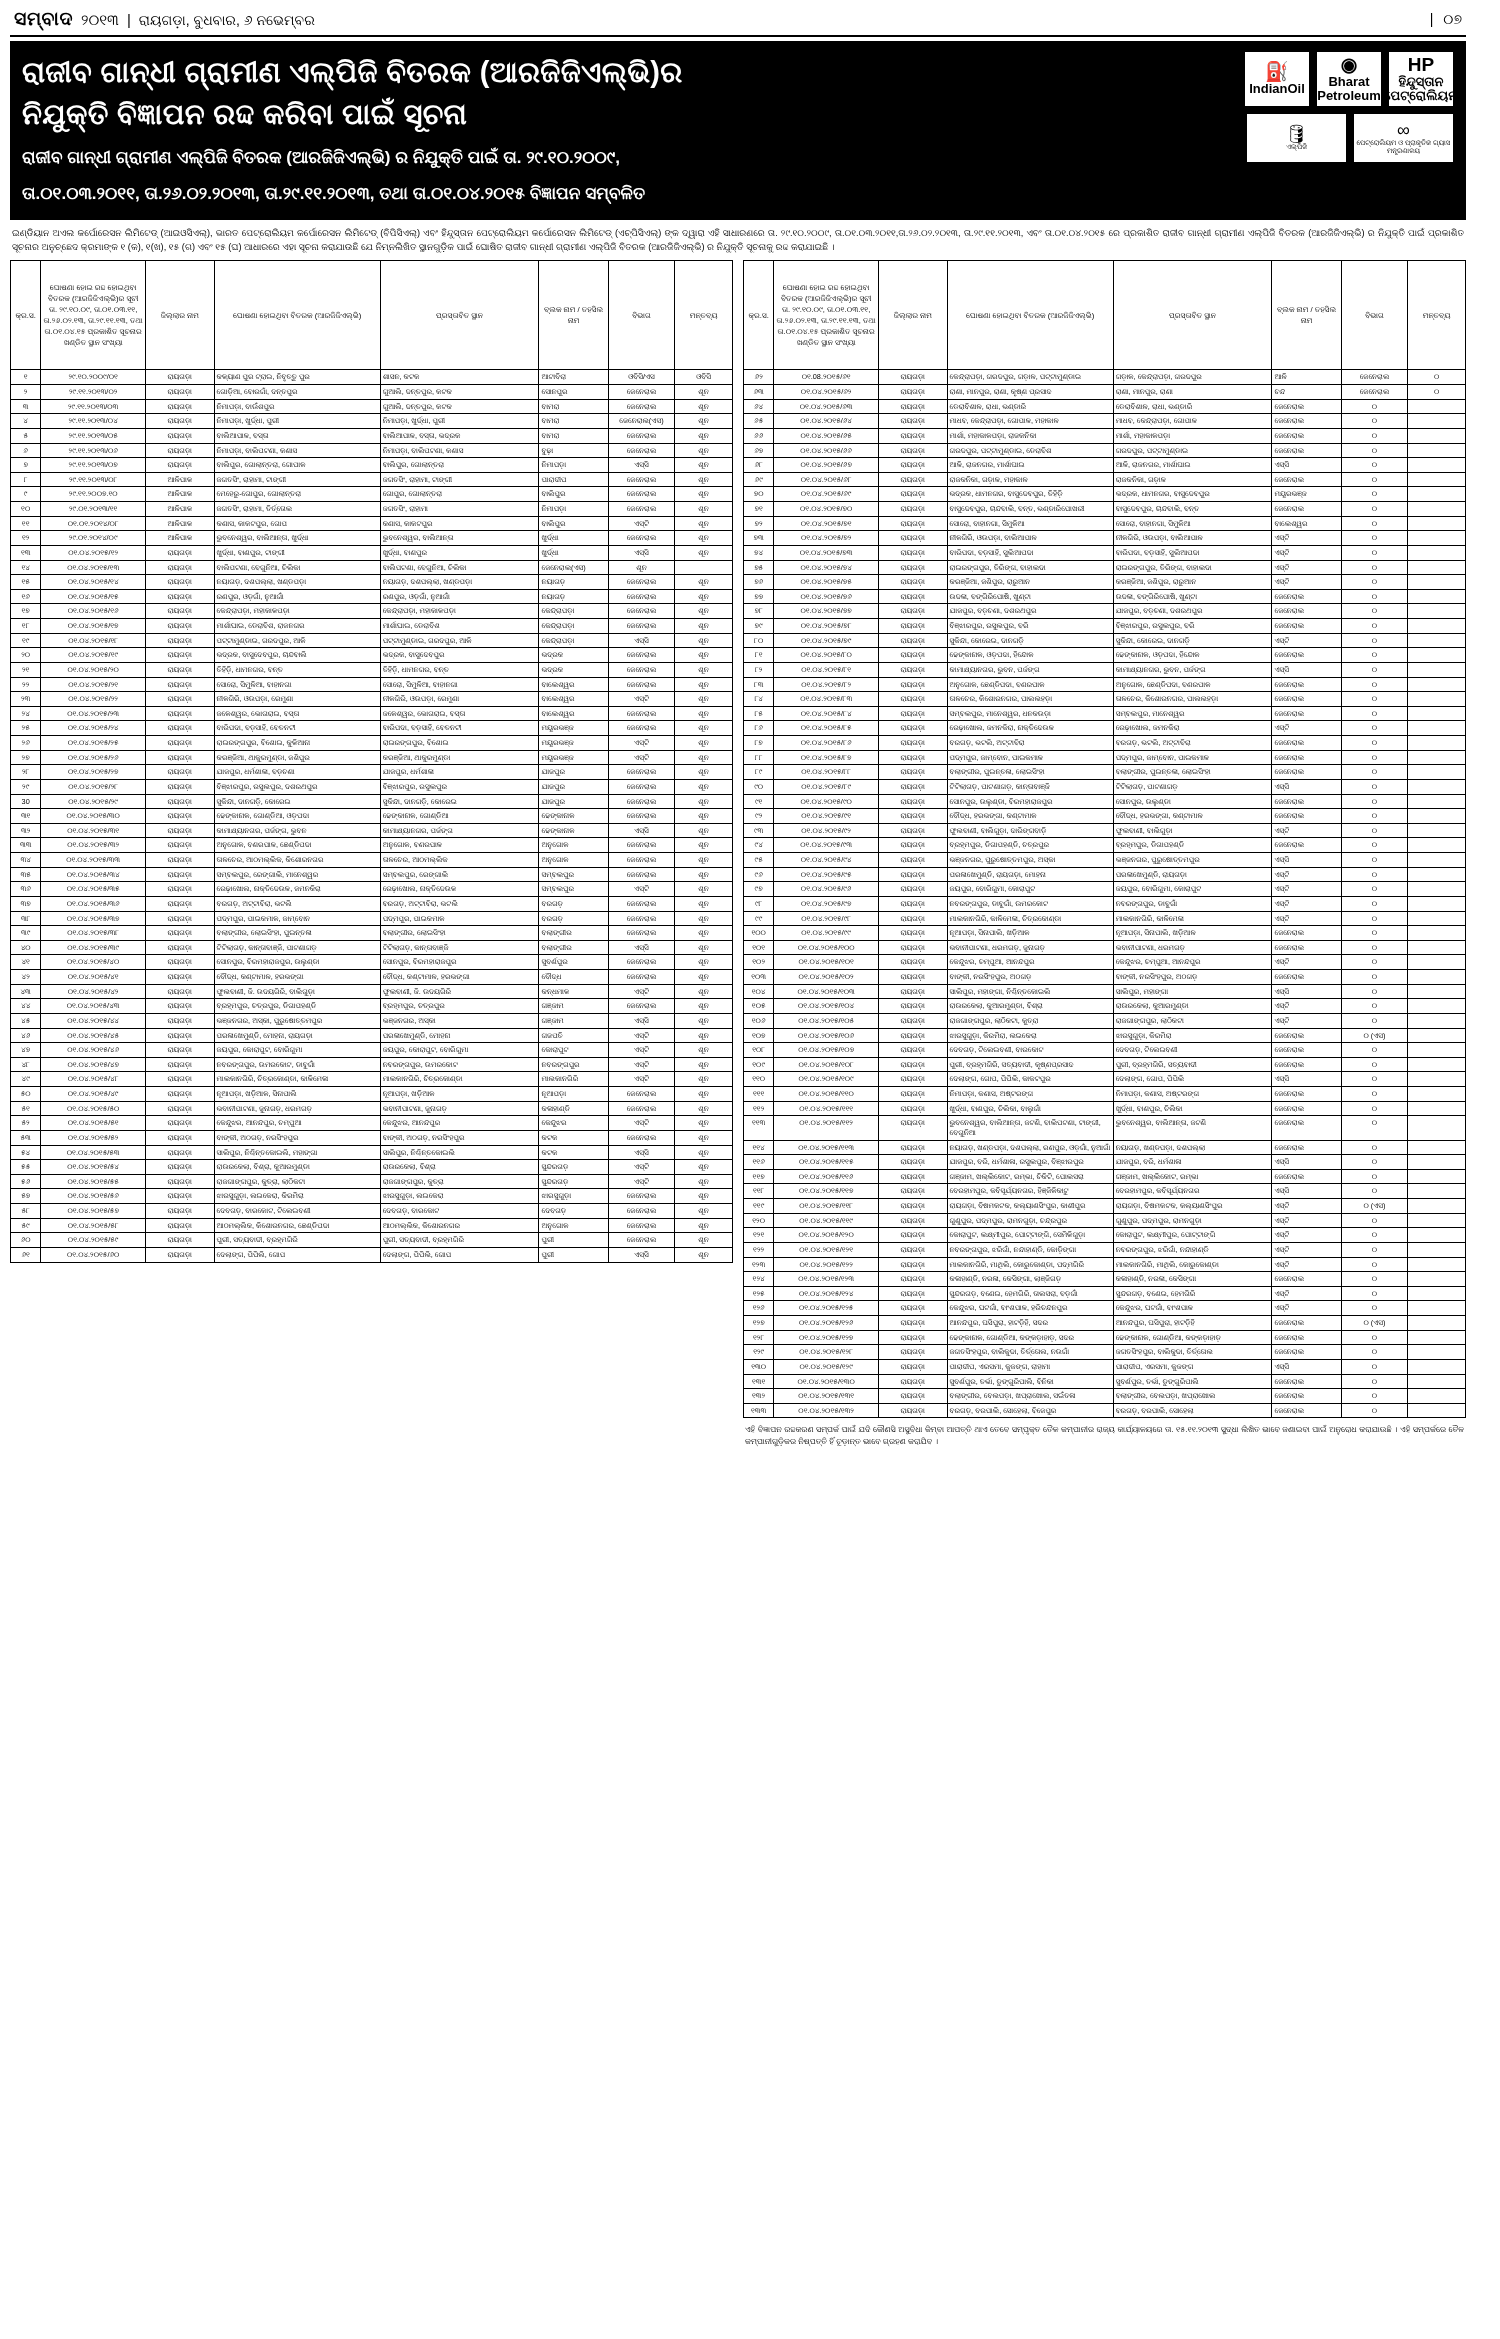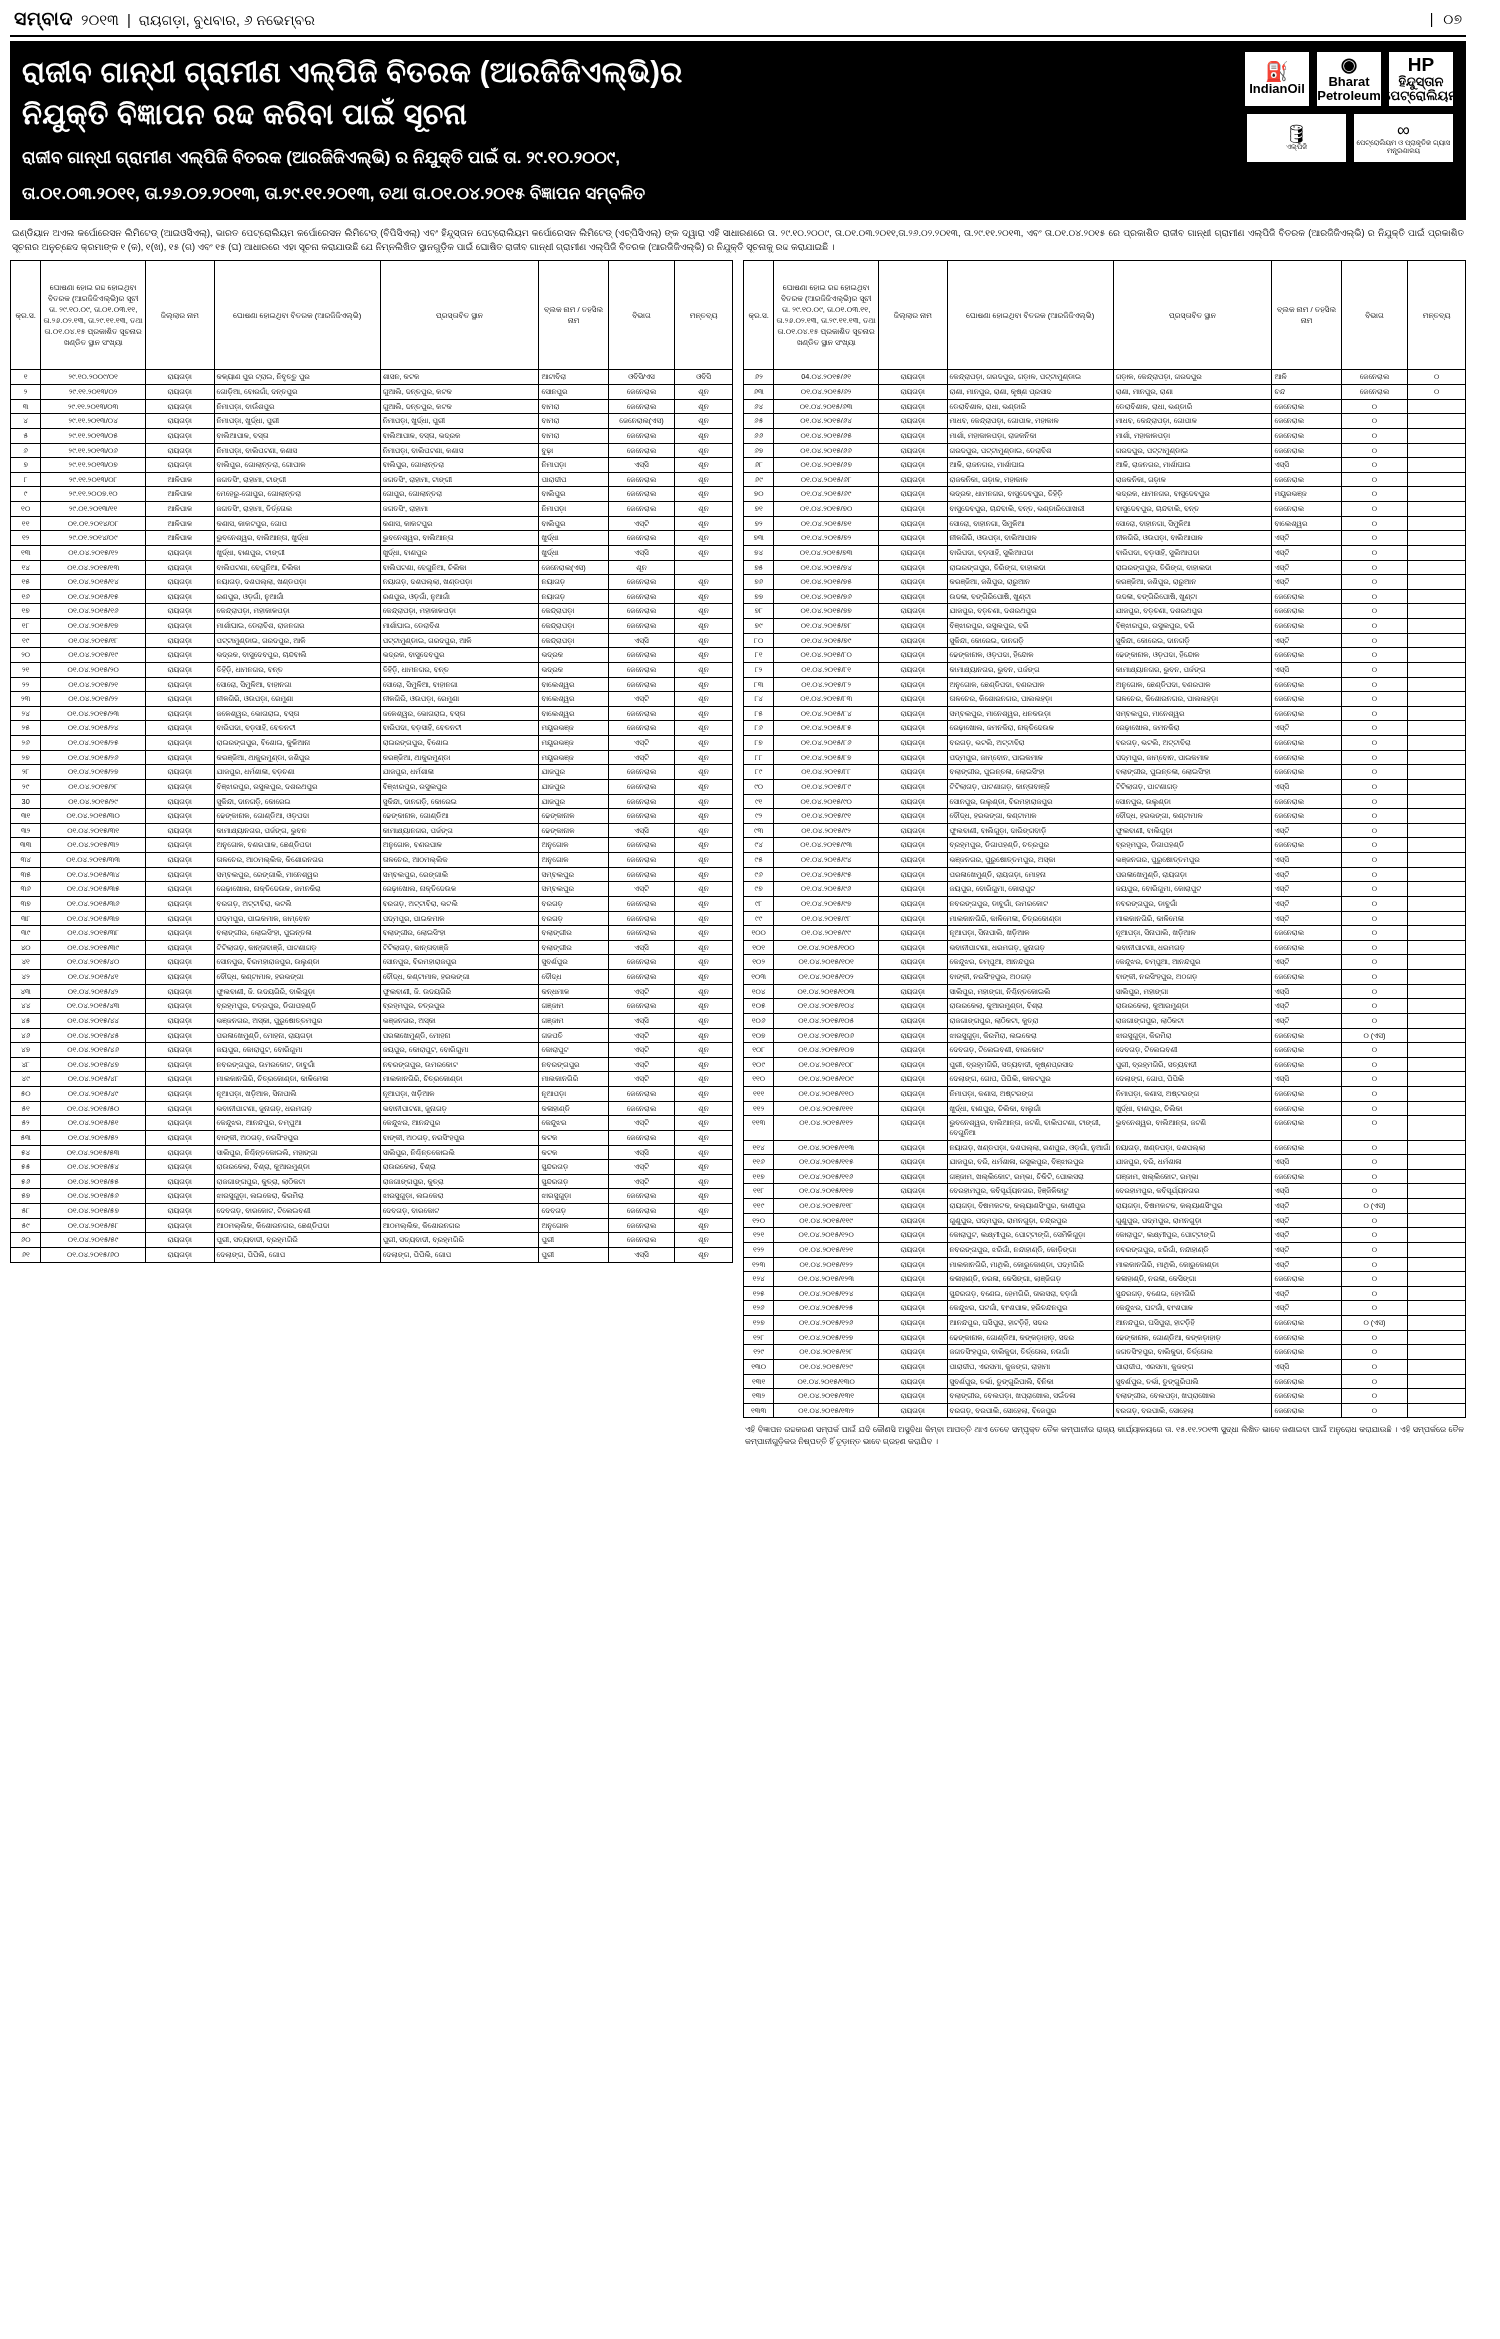--- a/index.html
+++ b/index.html
@@ -843,21 +843,21 @@
             <th>ଘୋଷଣା ହୋଇଥିବା ବିତରକ (ଆରଜିଜିଏଲ୍‌ଭି)</th>
             <th>ପ୍ରସ୍ତାବିତ ସ୍ଥାନ</th>
             <th>ବ୍ଲକ ନାମ / ତହସିଲ ନାମ</th>
             <th>ବିଭାଗ</th>
             <th>ମନ୍ତବ୍ୟ</th>
           </tr>
         </thead>
         <tbody>
             <tr>
               <td class="c">୬୨</td>
-              <td class="c">04.୦୪.୨୦୧୫/୬୧</td>
+              <td class="c">୦୧.08.୨୦୧୫/୬୧</td>
               <td class="c">ରାୟଗଡ଼ା</td>
               <td>କେନ୍ଦ୍ରାପଡ଼ା, ଗରଦପୁର, ଗଡ଼ାଳ, ପଟ୍ଟାମୁଣ୍ଡାଇ</td>
               <td>ଗଡ଼ାଳ, କେନ୍ଦ୍ରାପଡ଼ା, ଗରଦପୁର</td>
               <td>ଆଳି</td>
               <td class="c">ଜେନେରାଲ</td>
               <td class="c">୦</td>
             </tr>
             <tr>
               <td class="c">୬୩</td>
               <td class="c">୦୧.୦୪.୨୦୧୫/୬୨</td>

